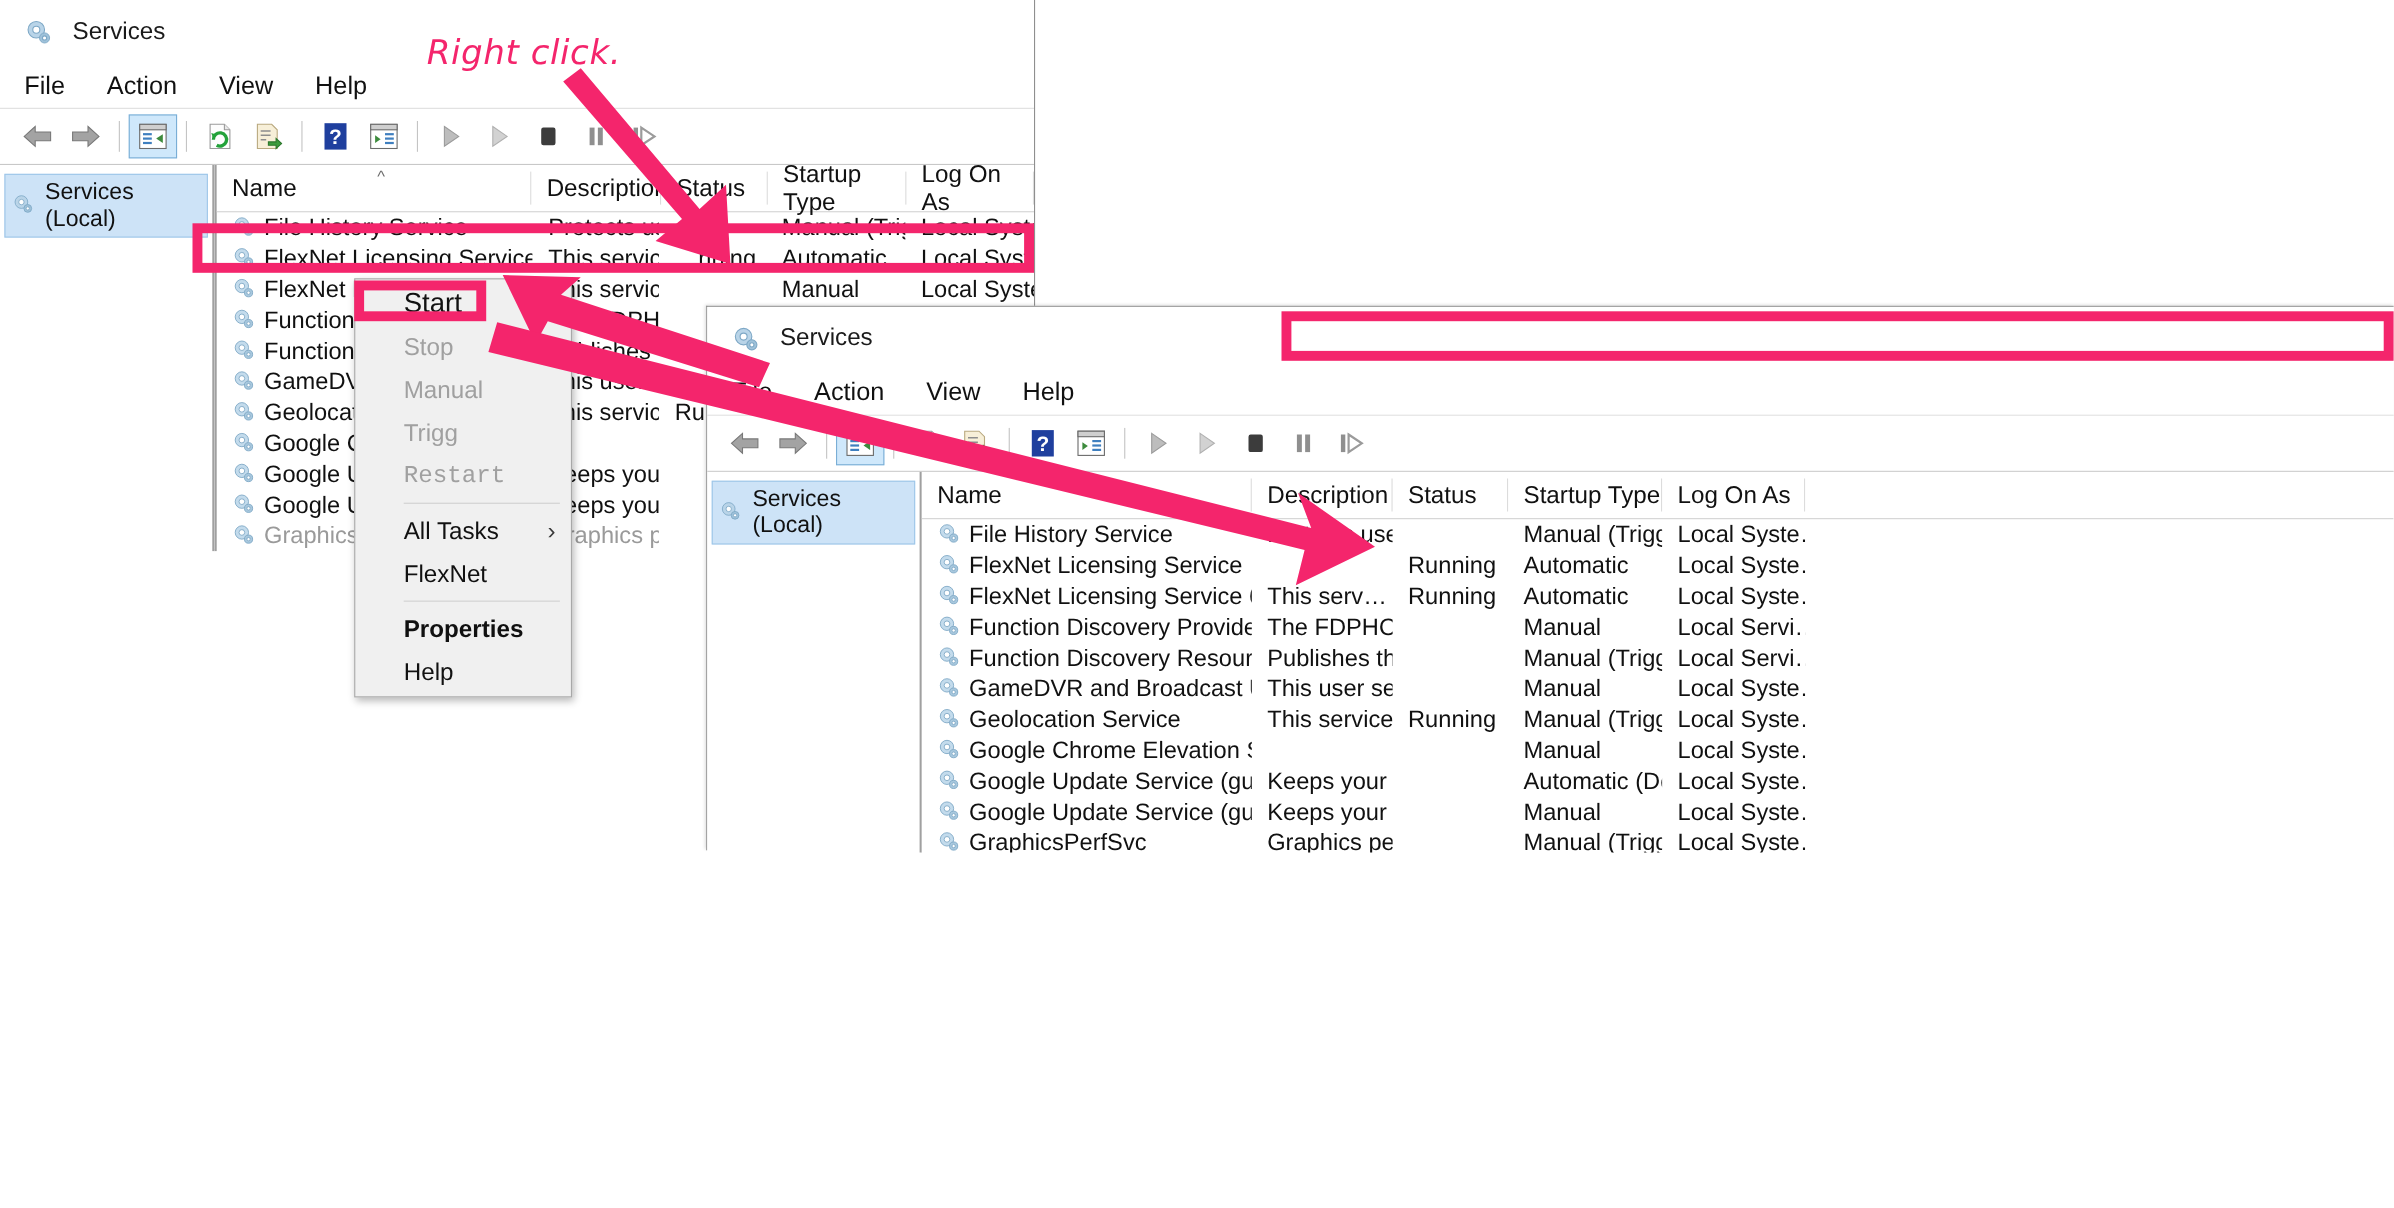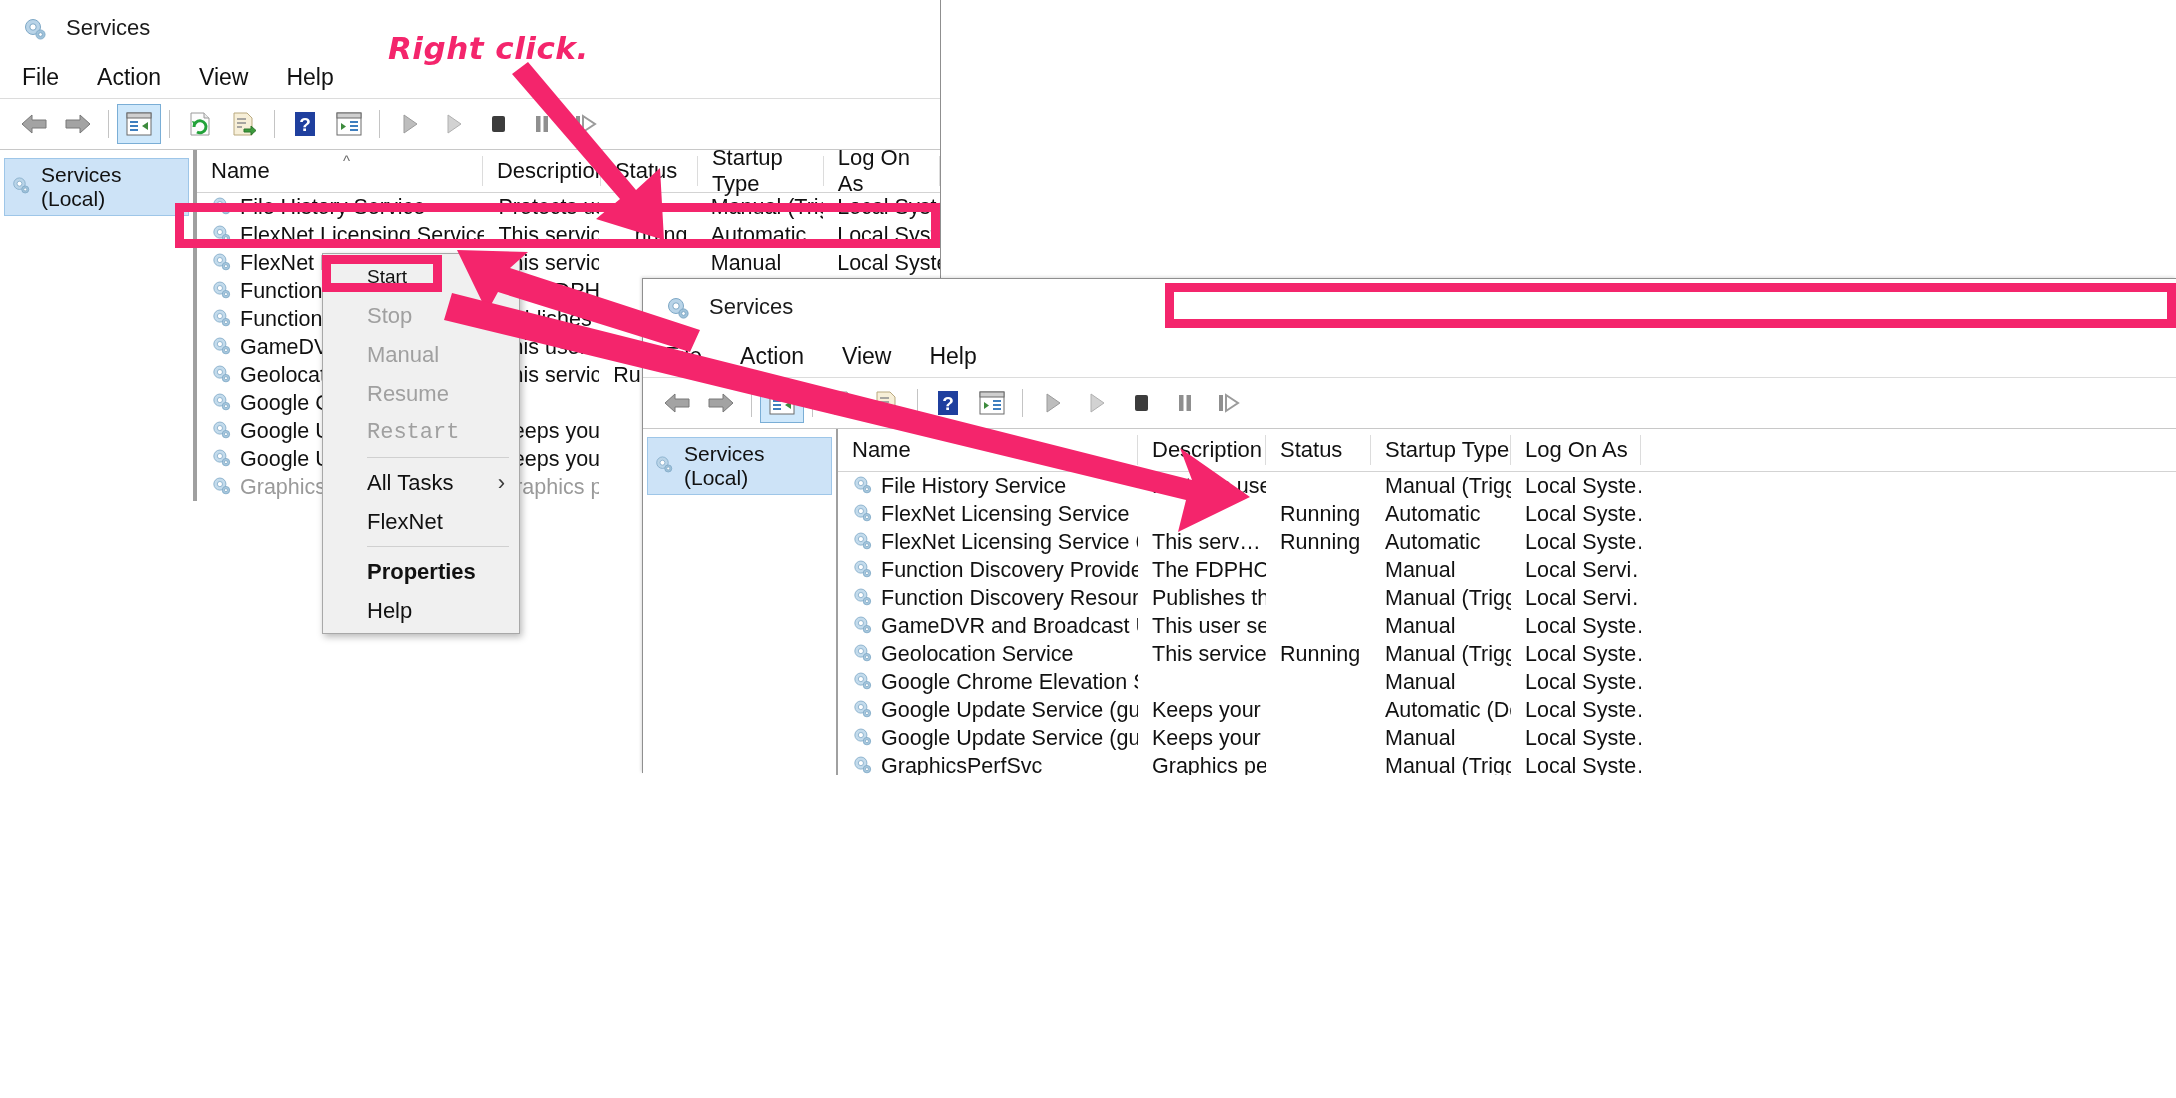--- a/index.html
+++ b/index.html
@@ -45,21 +45,21 @@
   #win1{left:0px;top:0px;width:941px;height:500px;border:none;border-right:1px solid #8f8f8f;
         border-bottom:1px solid #8f8f8f;}
   #win1 .list-pane{border-left:2px solid #9f9f9f;}
 
   
   #win2{left:642px;top:278px;width:1534px;height:495px;border-left:1px solid #8f8f8f;border-top:1px solid #8f8f8f;
         border-right:none;border-bottom:none;box-shadow:-1px -1px 3px rgba(0,0,0,.14);}
 
   
   .anno{position:absolute;pointer-events:none;}
-  .anno-text{font-family:"DejaVu Sans",sans-serif;font-weight:bold;font-style:italic;
+  .anno-text{font-family:"DejaVu Sans",sans-serif;font-weight:normal;font-style:italic;
              font-size:31px;color:#f4256c;letter-spacing:.5px;}
   .hl-box{position:absolute;border:9px solid #f4256c;box-sizing:border-box;background:transparent;}
   svg.arrow{position:absolute;overflow:visible;}
 </style>
 </head>
 <body>
 
 <div class="win" id="win1">
 
   <div class="win-title">
@@ -388,31 +388,31 @@
             <div class="cell" style="width: 130px;">Manual (Trigg…</div>
             <div class="cell" style="width: 120px;">Local Syste…</div>
           </div>
         </div>
     </div>
   </div>
 </div>
 
 <div id="ctxmenu" style="position:absolute;left:322px;top:253px;width:196px;background:#f0f0f0;border:1px solid #a8a8a8;
             box-shadow:2px 3px 7px rgba(0,0,0,.28);padding:3px 0;z-index:40;">
-<div style="display: flex; align-items: center; justify-content: space-between; height: 39px; padding: 0px 14px 0px 44px; font-size: 19px; color: rgb(17, 17, 17);">
+<div style="display: flex; align-items: center; justify-content: space-between; height: 39px; padding: 0px 14px 0px 44px; font-size: 25px; color: rgb(17, 17, 17);">
       <span>Start</span>
     </div>
     <div style="display: flex; align-items: center; justify-content: space-between; height: 39px; padding: 0px 14px 0px 44px; font-size: 22px; color: rgb(160, 160, 160);">
       <span>Stop</span>
     </div>
     <div style="display: flex; align-items: center; justify-content: space-between; height: 39px; padding: 0px 14px 0px 44px; font-size: 22px; color: rgb(160, 160, 160);">
       <span>Manual</span>
     </div>
     <div style="display: flex; align-items: center; justify-content: space-between; height: 39px; padding: 0px 14px 0px 44px; font-size: 22px; color: rgb(160, 160, 160);">
-      <span>Resume</span>
+      <span>Trigg</span>
     </div>
     <div style="display: flex; align-items: center; justify-content: space-between; height: 39px; padding: 0px 14px 0px 44px; font-size: 22px; color: rgb(160, 160, 160); font-family: Liberation Mono, monospace;">
       <span>Restart</span>
     </div>
     <div style="height: 1px; background: rgb(208, 208, 208); margin: 5px 10px 5px 44px;"></div>
     <div style="display: flex; align-items: center; justify-content: space-between; height: 39px; padding: 0px 14px 0px 44px; font-size: 22px; color: rgb(17, 17, 17);">
       <span>All Tasks</span>
       <span style="font-size: 22px; color: rgb(59, 59, 59);">›</span>
     </div>
     <div style="display: flex; align-items: center; justify-content: space-between; height: 39px; padding: 0px 14px 0px 44px; font-size: 22px; color: rgb(17, 17, 17);">

